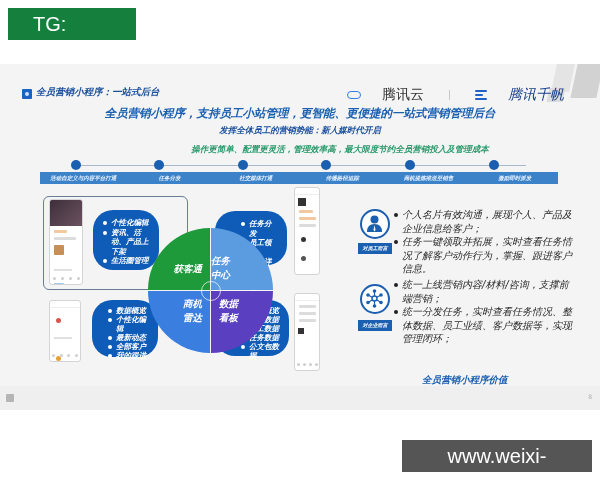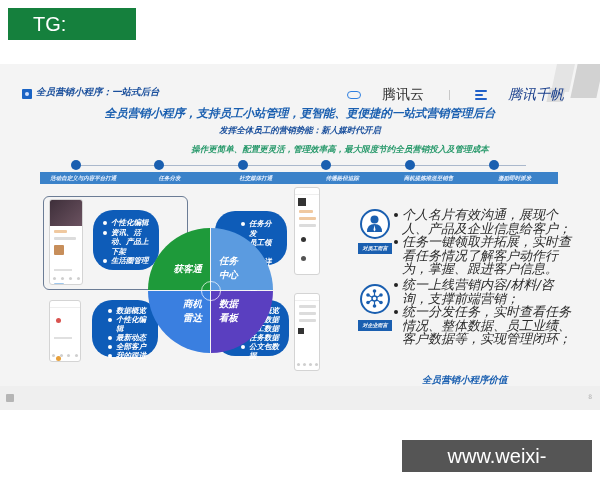--- a/index.html
+++ b/index.html
@@ -42,28 +42,28 @@
   .phone .dot { width: 5px; height: 5px; border-radius: 50%; display: inline-block; margin: 4px 0 0 6px; }
   .phone .bar { height: 2px; width: 18px; background: #e0e0e0; display: inline-block; margin-left: 4px; vertical-align: middle; }
   .phone .tabbar { position: absolute; left: 0; right: 0; bottom: 2px; height: 5px; display: flex; justify-content: space-around; }
   .phone .tabbar span { width: 3px; height: 3px; background: #cfcfcf; border-radius: 50%; }
   .phone .nav { height: 7px; border-bottom: 1px solid #eee; }
   .feature-box { position: absolute; background: #0e5cb8; border-radius: 20px; color: #ffffff; font-size: 7.5px; font-weight: bold; font-style: italic; padding: 8px 10px; line-height: 9.5px; }
   .feature-box li { list-style: none; position: relative; padding-left: 8px; }
   .feature-box li::before { content: ""; position: absolute; left: 0; top: 3px; width: 4px; height: 4px; background: #ffffff; border-radius: 50%; }
   .quad { position: absolute; width: 62px; height: 62px; color: #ffffff; font-size: 9.5px; font-weight: bold; font-style: italic; display: flex; flex-direction: column; align-items: center; justify-content: center; line-height: 14px; text-align: center; }
   .quad.tl { left: 148px; top: 164px; background: #1e9a3a; border-top-left-radius: 62px; align-items: flex-end; padding-right: 8px; justify-content: flex-end; padding-bottom: 14px; }
-  .quad.tr { left: 211px; top: 164px; background: #5b9be0; border-top-right-radius: 62px; align-items: flex-start; padding-left: 8px; justify-content: flex-end; padding-bottom: 8px; }
+  .quad.tr { left: 211px; top: 164px; background: #5b9be0; border-top-right-radius: 62px; align-items: flex-start; justify-content: flex-end; padding-bottom: 8px; }
   .quad.bl { left: 148px; top: 227px; background: #3a7fe0; border-bottom-left-radius: 62px; align-items: flex-end; padding-right: 8px; justify-content: flex-start; padding-top: 6px; }
   .quad.br { left: 211px; top: 227px; background: #5a3fc0; border-bottom-right-radius: 62px; align-items: flex-start; padding-left: 8px; justify-content: flex-start; padding-top: 6px; }
   .center-ring { position: absolute; left: 201px; top: 217px; width: 20px; height: 20px; border: 1.5px solid rgba(255,255,255,0.7); border-radius: 50%; }
   .caption { position: absolute; font-size: 9.5px; font-weight: bold; font-style: italic; color: #1a5fb0; }
   .value-icon { position: absolute; width: 30px; height: 30px; border: 2.5px solid #1a5fb0; border-radius: 50%; background: #ffffff; }
   .value-tag { position: absolute; width: 34px; height: 11px; background: #1a5fb0; color: #ffffff; font-size: 5px; font-weight: bold; font-style: italic; line-height: 11px; text-align: center; }
-  .value-text { position: absolute; left: 394px; width: 178px; font-size: 13px; font-style: italic; color: #2a2a2a; line-height: 13.5px; }
+  .value-text { position: absolute; left: 394px; width: 178px; font-size: 10px; font-style: italic; color: #2a2a2a; line-height: 13.5px; }
   .value-text li { list-style: none; position: relative; padding-left: 8px; }
   .value-text li::before { content: ""; position: absolute; left: 0; top: 5px; width: 4px; height: 4px; background: #222; border-radius: 50%; }
   .footer-bar { position: absolute; left: 0; top: 322px; width: 600px; height: 24px; background: #efefef; }
   .footer-logo { position: absolute; left: 6px; top: 330px; width: 8px; height: 8px; background: #b5b5b5; border-radius: 1px; }
   .page-num { position: absolute; right: 8px; top: 329px; font-size: 6px; color: #b0b0b0; }
 </style>
 </head>
 <body>
 
 <div class="wm-top">TG: MYYJJPP</div>

